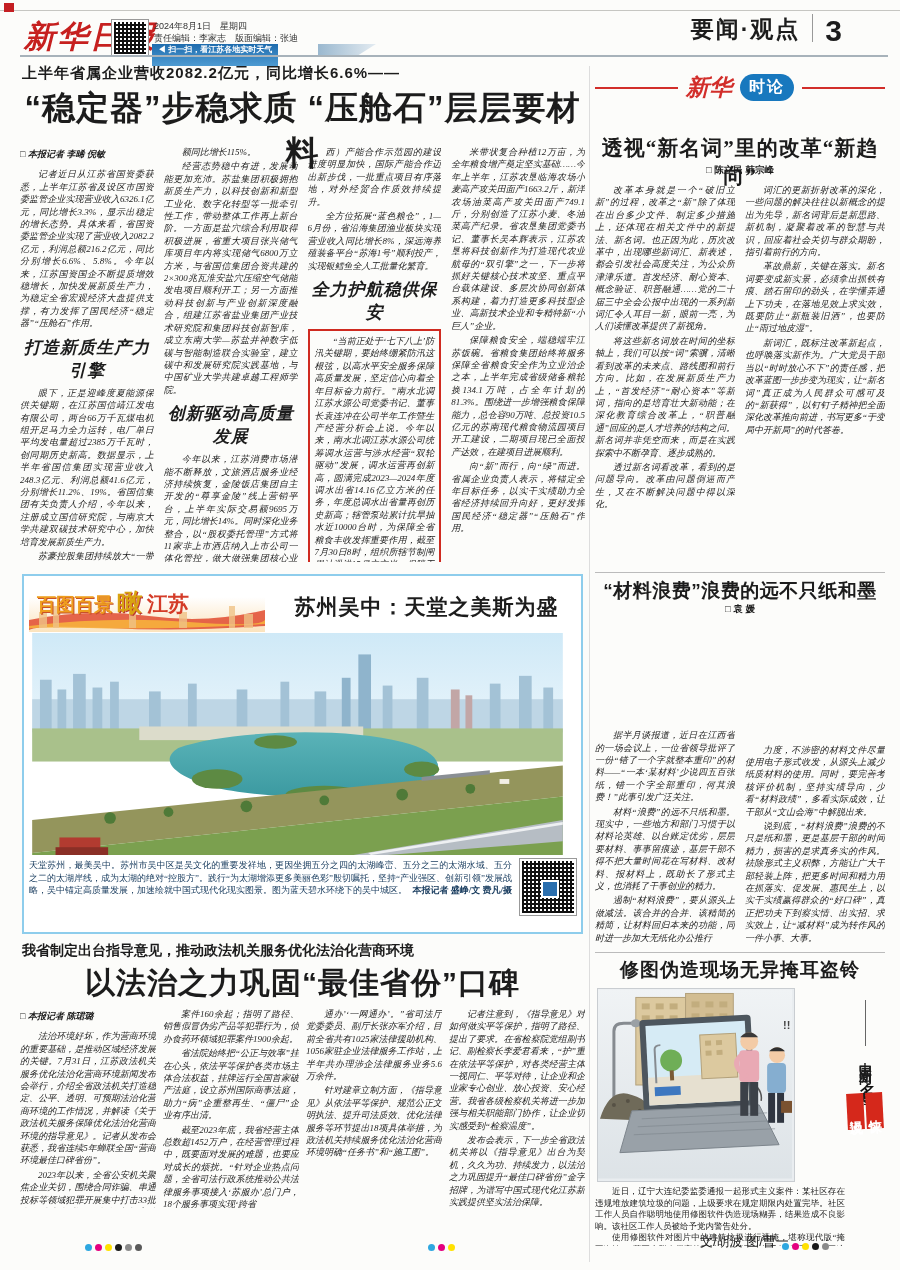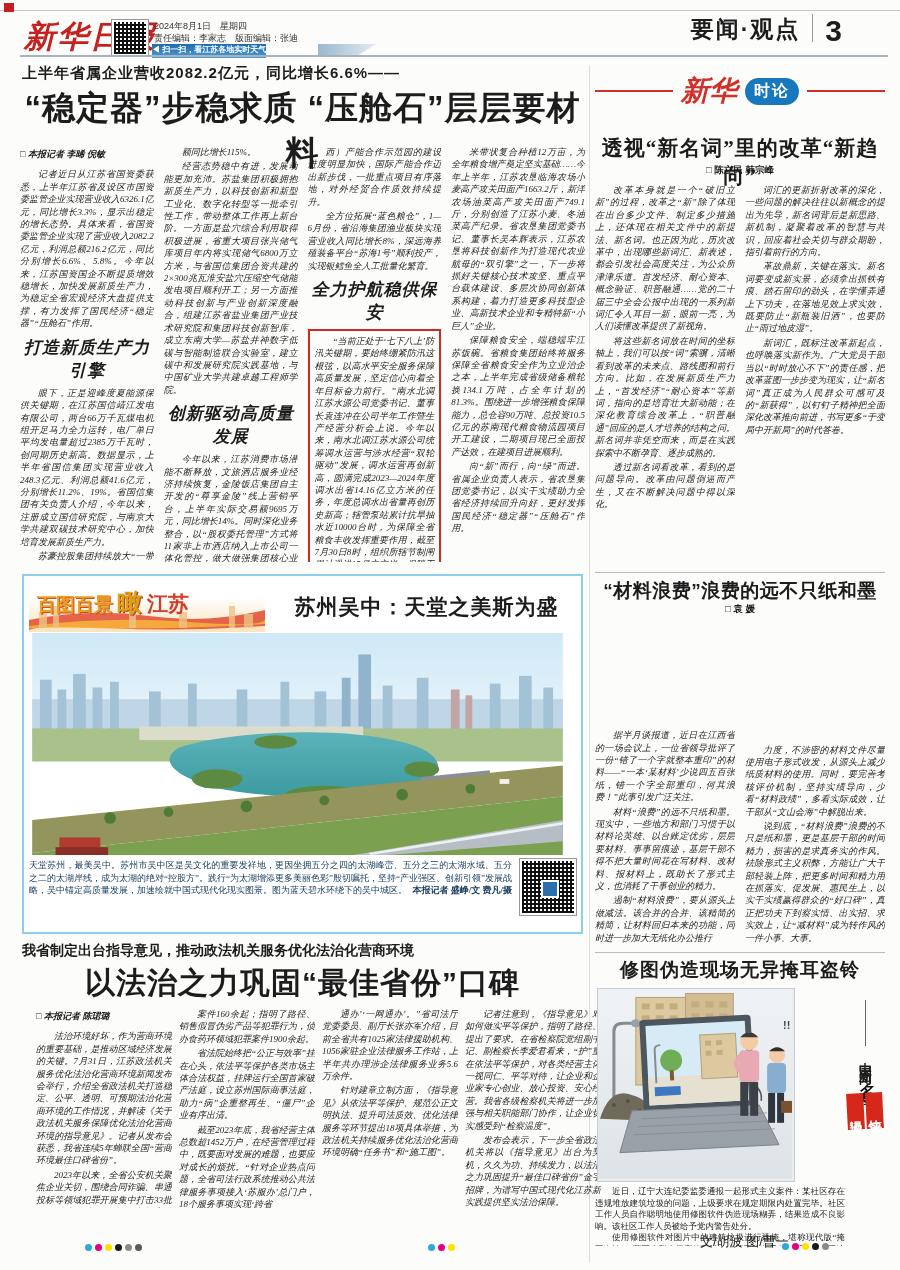--- a/index.html
+++ b/index.html
@@ -14,21 +14,21 @@
   .h-div1{left:595px;top:572px;width:290px;height:1px;background:#bbb;}
   .h-div2{left:595px;top:952px;width:290px;height:1px;background:#bbb;}
   
   .paper-name{left:24px;top:16px;font-size:31px;font-weight:900;color:#c6201f;
               font-family:"Liberation Serif",serif;font-style:italic;letter-spacing:2px;}
   .qr{background:repeating-linear-gradient(90deg,#111 0 2px,transparent 2px 4px),
                  repeating-linear-gradient(0deg,#111 0 2px,#fff 2px 4px);
       outline:1px solid #999;border:2px solid #fff;}
   .qr-mast{left:112px;top:20px;width:32px;height:32px;}
   .date-block{left:154px;top:20px;font-size:9px;line-height:12px;color:#333;}
-  .weather{left:152px;top:44px;height:14px;line-height:11px;padding:0 0;
+  .weather{left:152px;top:44px;height:22px;line-height:11px;padding:0 6px;
            background:linear-gradient(180deg,#1f6cae,#4e9bd2);color:#fff;font-size:8px;font-weight:bold;}
   .weather-tail{left:318px;top:44px;width:58px;height:11px;
            background:linear-gradient(90deg,#9ab8cf,#e3ebf1);clip-path:polygon(0 0,100% 0,70% 100%,0 100%);}
   .header-right{right:58px;top:14px;display:flex;}
   .section-name{font-size:23px;font-weight:900;letter-spacing:2px;}
   .header-sep{width:1px;height:28px;background:#999;margin:0 12px;}
   .page-num{font-size:30px;font-weight:600;}
   
   .lead-kicker{left:22px;top:64px;font-size:15px;font-weight:700;letter-spacing:1px;}
   .lead-headline{left:20px;top:86px;width:565px;text-align:center;font-size:33px;font-weight:900;letter-spacing:1px;}
@@ -51,25 +51,25 @@
   .photo-title{flex:1;text-align:center;font-size:21px;font-weight:900;font-family:"Liberation Serif",serif;letter-spacing:1px;}
   .caption-row{display:flex;gap:8px;margin-top:4px;}
   .caption{flex:1;font-size:9px;line-height:12.5px;color:#15395c;text-align:justify;
            font-family:"Liberation Serif",serif;}
   .caption .cred{float:right;font-weight:bold;}
   .qr-photo{width:52px;height:52px;flex:none;position:relative;}
   .qr-photo .logo{position:absolute;left:19px;top:19px;width:14px;height:14px;background:#2b6fae;border:2px solid #fff;}
   
   .law-kicker{left:22px;top:942px;font-size:14px;font-weight:700;}
   .law-headline{left:20px;top:963px;width:565px;text-align:center;font-size:30px;font-weight:900;letter-spacing:1px;}
-  .law-cols{left:36px;top:1008px;width:565px;height:200px;display:flex;gap:7px;}
+  .law-cols{left:20px;top:1008px;width:565px;height:200px;display:flex;gap:7px;}
   
   .shilun-logo{left:595px;top:72px;width:290px;display:flex;align-items:center;gap:8px;}
   .redline{flex:1;height:2px;background:#d22e2a;}
-  .xinhua-script{font-family:"Liberation Serif",serif;font-style:italic;font-weight:900;font-size:28px;color:#d22e2a;}
+  .xinhua-script{font-family:"Liberation Serif",serif;font-style:italic;font-weight:900;font-size:23px;color:#d22e2a;}
   .shilun-badge{background:#1878be;color:#fff;border-radius:16px;padding:3px 9px;font-size:16px;font-weight:900;letter-spacing:2px;}
   .shilun-headline{left:595px;top:134px;width:290px;text-align:center;font-size:21px;font-weight:900;
                    font-family:"Liberation Serif",serif;letter-spacing:1px;}
   .shilun-byline{left:595px;top:164px;width:290px;text-align:center;font-size:9.5px;font-weight:bold;}
   .shilun-cols{left:595px;top:184px;width:290px;height:382px;display:flex;gap:10px;}
   .mat-headline{left:595px;top:578px;width:290px;text-align:center;font-size:19px;font-weight:900;letter-spacing:0.5px;}
   .mat-byline{left:595px;top:603px;width:290px;text-align:center;font-size:9.5px;font-weight:bold;}
   .mat-cols{left:595px;top:622px;width:290px;height:324px;display:flex;gap:10px;align-items:flex-end;}
   .fix-headline{left:595px;top:957px;width:290px;text-align:center;font-size:19px;font-weight:900;
                 font-family:"Liberation Serif",serif;letter-spacing:1px;}
@@ -145,21 +145,21 @@
       <h3 class="subhead">全力护航稳供保安</h3>
       <div class="redbox">
           <p>“当前正处于‘七下八上’防汛关键期，要始终绷紧防汛这根弦，以高水平安全服务保障高质量发展，坚定信心向着全年目标奋力前行。”南水北调江苏水源公司党委书记、董事长袁连冲在公司半年工作暨生产经营分析会上说。今年以来，南水北调江苏水源公司统筹调水运营与涉水经营“双轮驱动”发展，调水运营再创新高，圆满完成2023—2024年度调水出省14.16亿立方米的任务，年度总调水出省量再创历史新高；辖管泵站累计抗旱抽水近10000台时，为保障全省粮食丰收发挥重要作用，截至7月30日8时，组织所辖节制闸累计泄洪15亿立方米，保障工程安全度汛和沿线群众生命财产安全。</p>
         </div>
 
     </div>
     <div class="col">
       <div>
           <p>米带状复合种植12万亩，为全年粮食增产奠定坚实基础……今年上半年，江苏农垦临海农场小麦高产攻关田面产1663.2斤，新洋农场油菜高产攻关田面产749.1斤，分别创造了江苏小麦、冬油菜高产纪录。省农垦集团党委书记、董事长吴本辉表示，江苏农垦将科技创新作为打造现代农业航母的“双引擎”之一，下一步将抓好关键核心技术攻坚、重点平台载体建设、多层次协同创新体系构建，着力打造更多科技型企业、高新技术企业和专精特新“小巨人”企业。</p>
           <p>保障粮食安全，端稳端牢江苏饭碗。省粮食集团始终将服务保障全省粮食安全作为立业治企之本，上半年完成省级储备粮轮换134.1万吨，占全年计划的81.3%。围绕进一步增强粮食保障能力，总仓容90万吨、总投资10.5亿元的苏南现代粮食物流园项目开工建设，二期项目现已全面投产达效，在建项目进展顺利。</p>
-          <p>向“新”而行，向“绿”而进。省属企业负责人表示，省农垦集团党委书记，以实干实绩助力全省经济持续回升向好，更好发挥国民经济“稳定器”“压舱石”作用。</p>
+          <p>向“新”而行，向“绿”而进。省属企业负责人表示，将锚定全年目标任务，以实干实绩助力全省经济持续回升向好，更好发挥国民经济“稳定器”“压舱石”作用。</p>
         </div>
     </div>
   </div>
 
   <div class="abs photo-box">
     <div class="photo-head">
       <div class="banner">
         <svg width="236" height="50" style="position:absolute;left:0;top:0;">
           <path d="M0,38 Q60,26 120,34 T236,28 L236,44 Q150,50 80,46 T0,48 Z" fill="#e04b30" opacity="0.85"></path>
           <path d="M0,44 Q80,34 160,40 T236,36 L236,42 Q140,48 60,46 T0,50 Z" fill="#f6b03c" opacity="0.9"></path>

